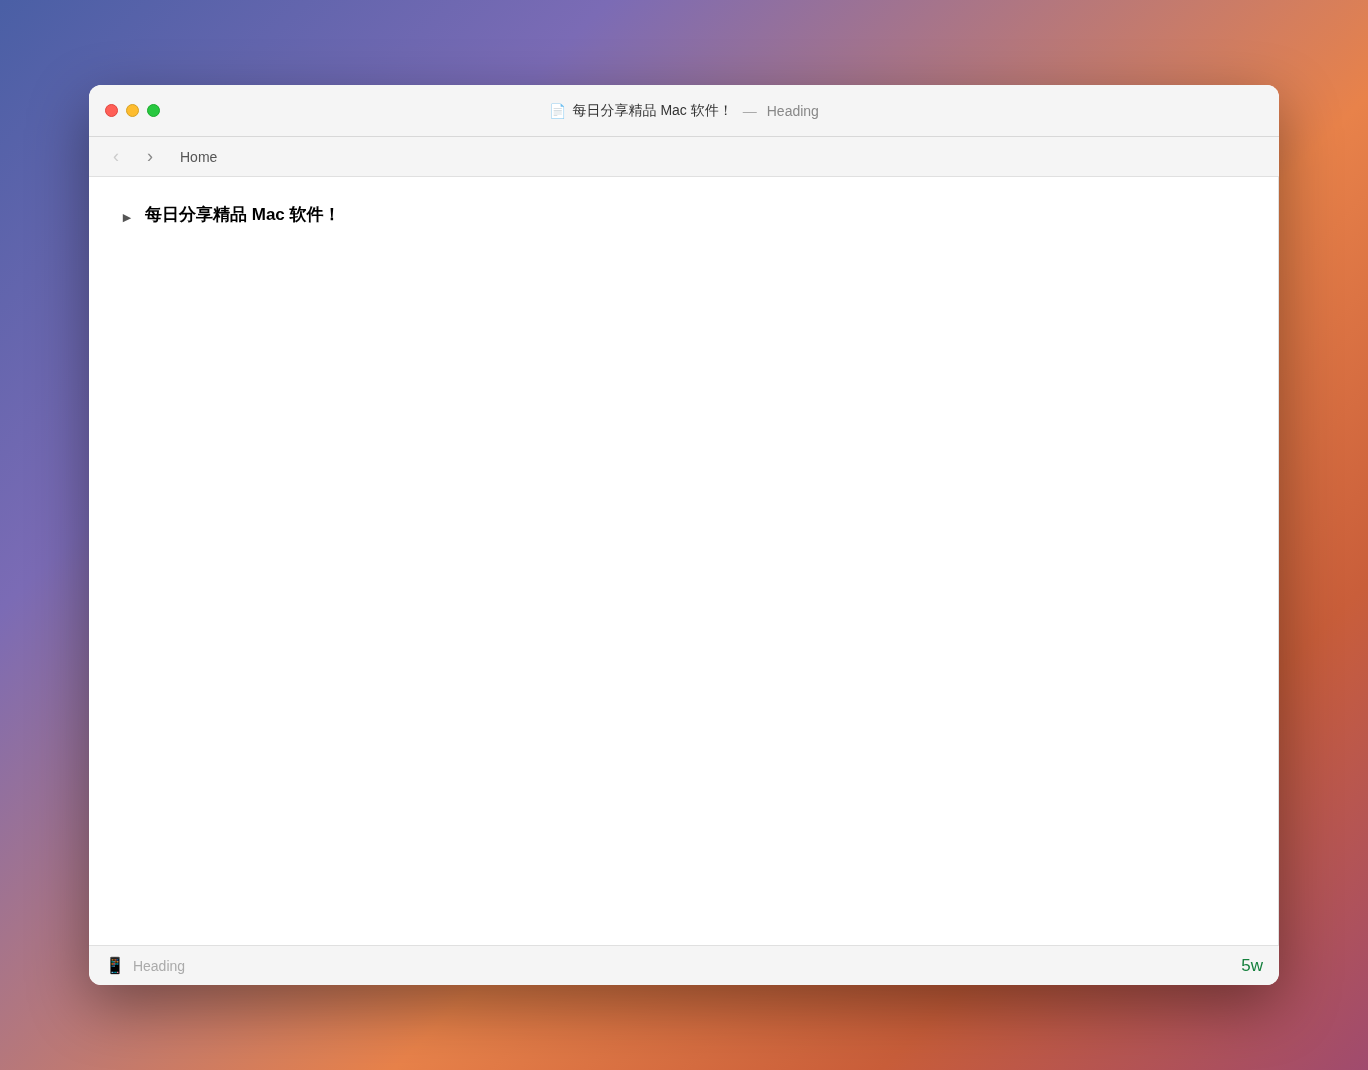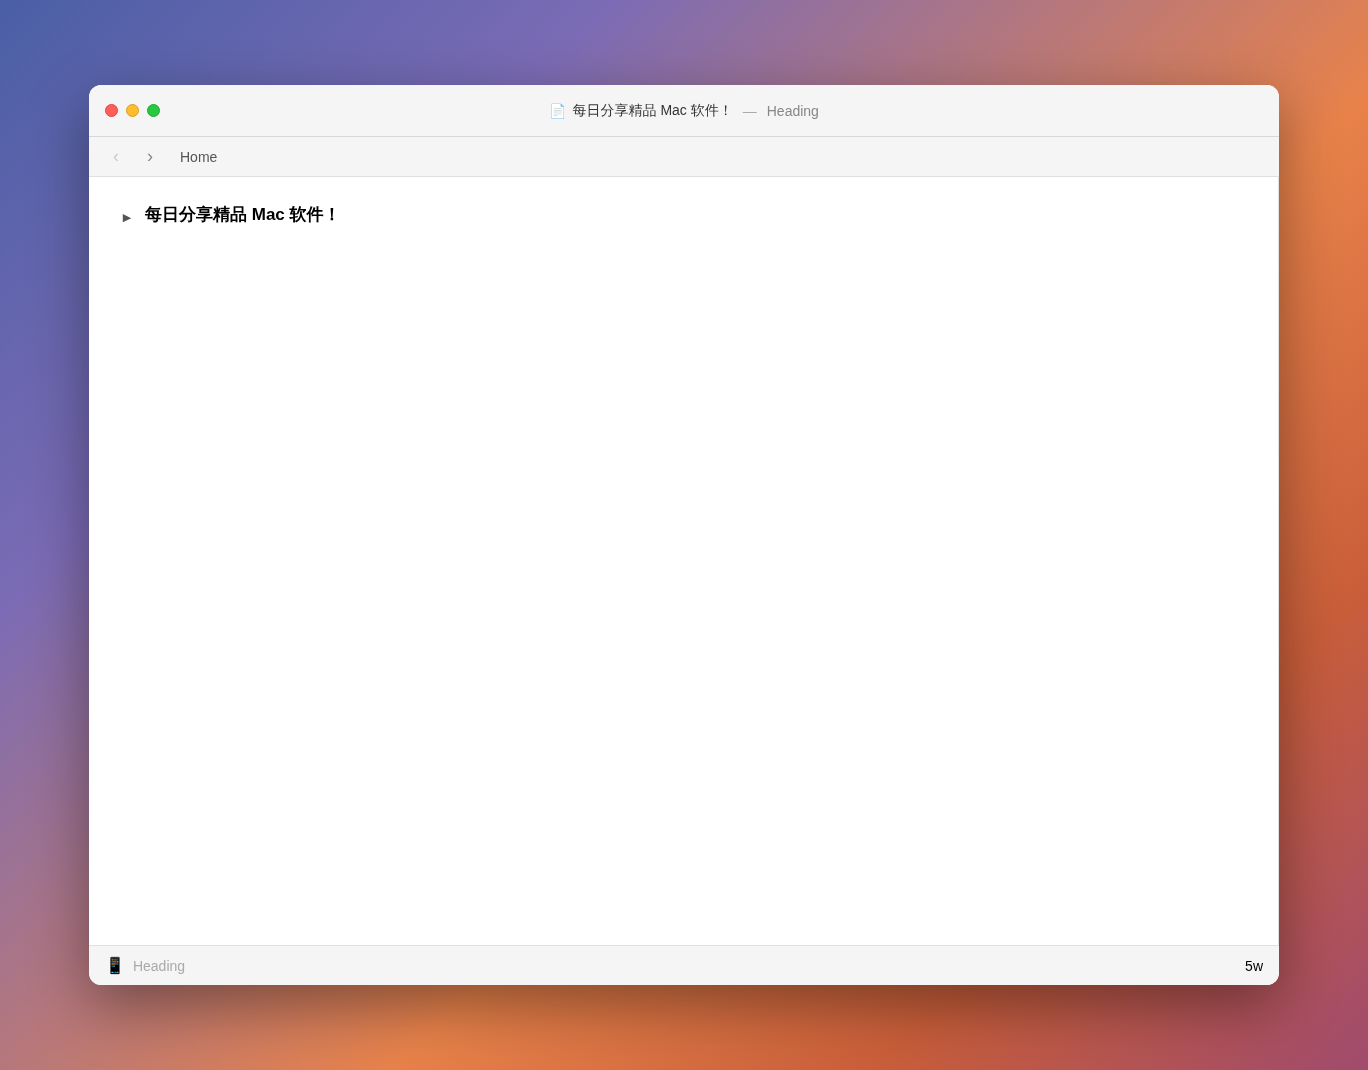--- a/index.html
+++ b/index.html
@@ -188,22 +188,22 @@
       margin-right: 8px;
     }
 
     .statusbar-label {
       font-size: 14px;
       color: #aaa;
       flex: 1;
     }
 
     .statusbar-time {
-      font-size: 14px;
-      color: #000000;
+      font-size: 17px;
+      color: #15803d;
     }
 
     
     .content-area::-webkit-scrollbar {
       width: 8px;
     }
     .content-area::-webkit-scrollbar-track {
       background: transparent;
     }
     .content-area::-webkit-scrollbar-thumb {

